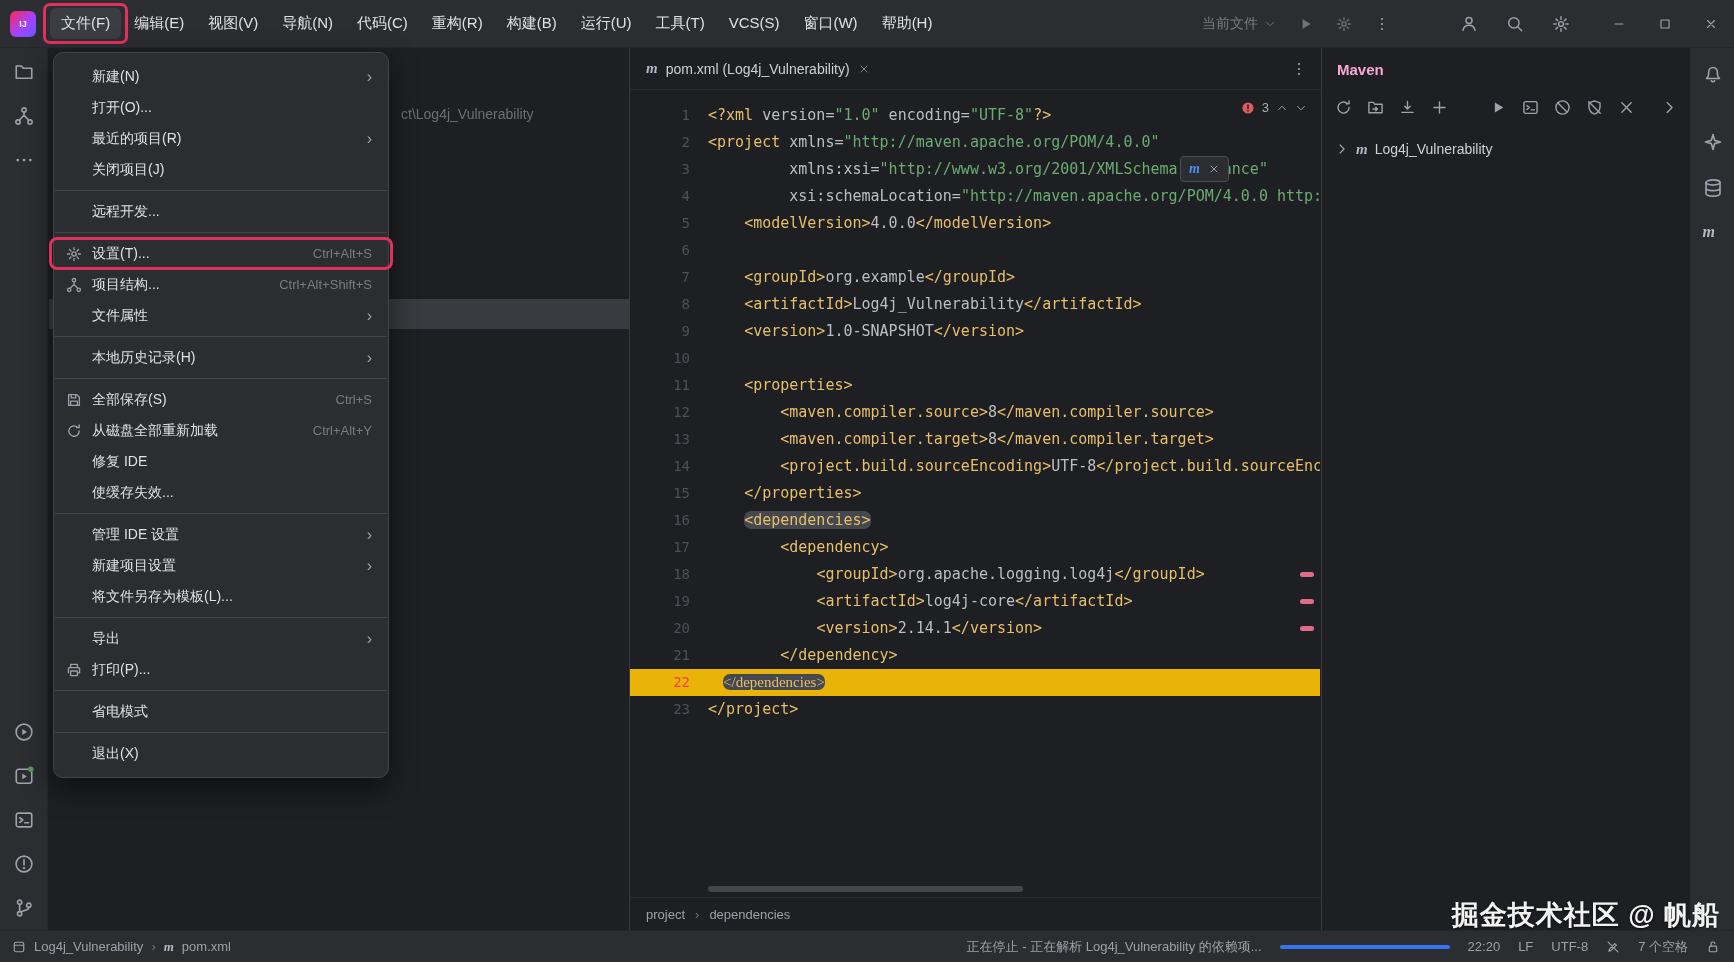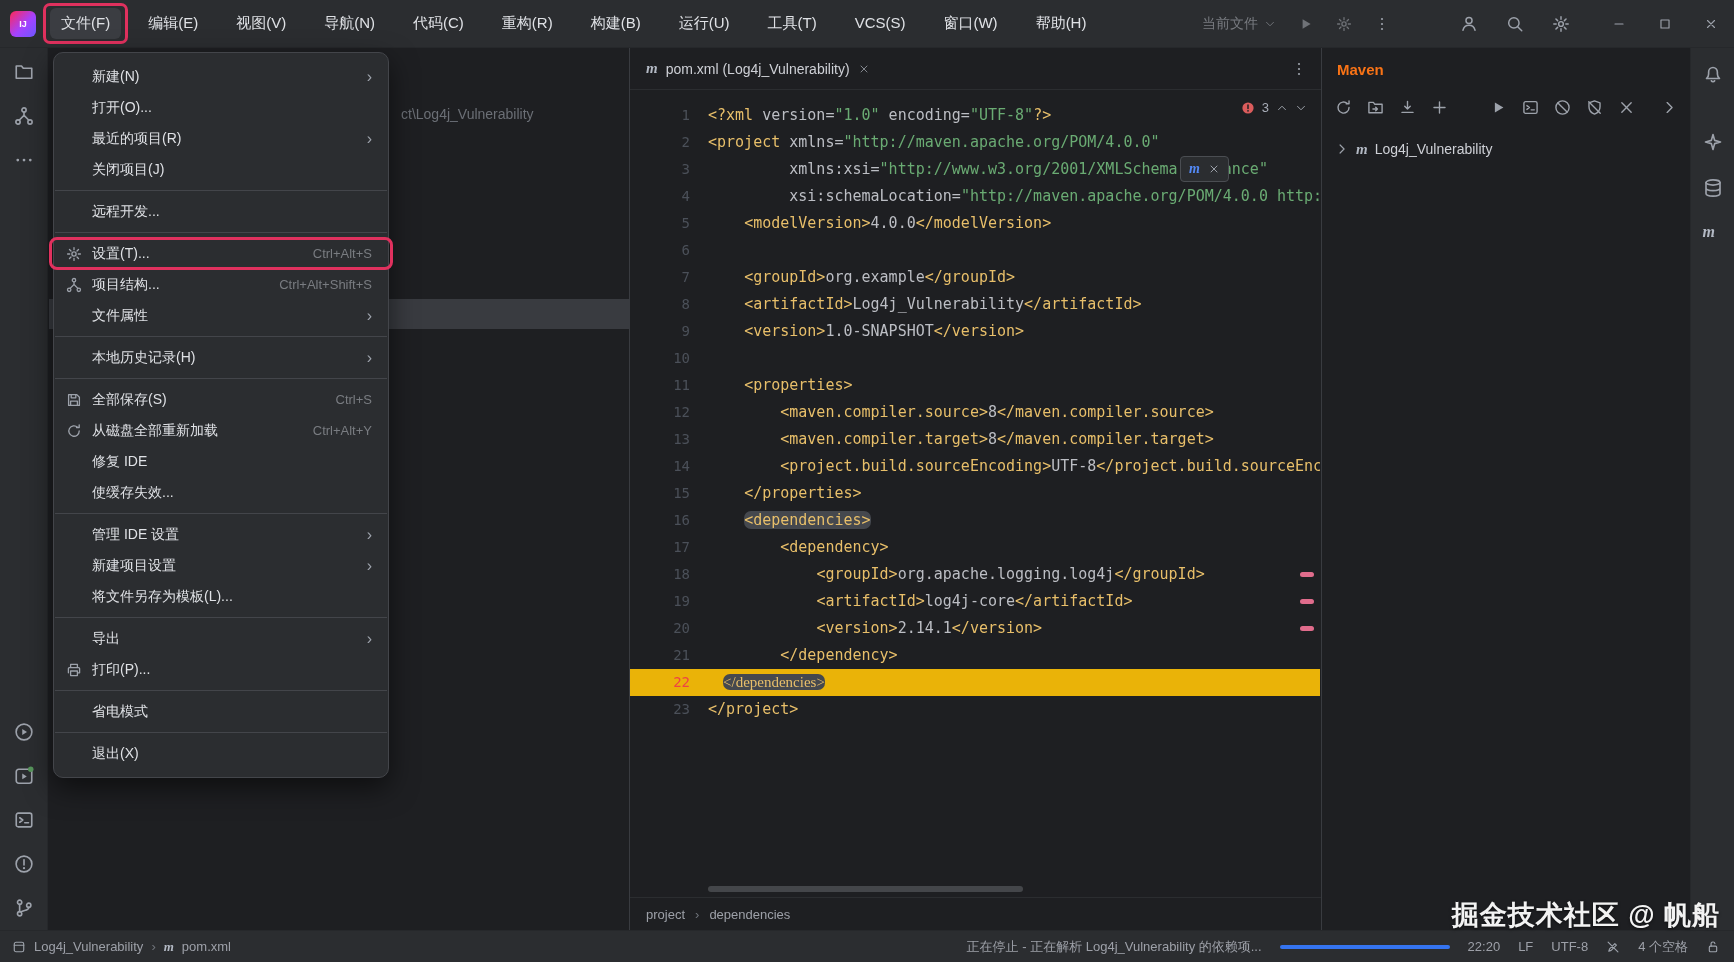--- a/index.html
+++ b/index.html
@@ -15,21 +15,21 @@
   .ic-12 { width:12px; height:12px; }
   .ic-14 { width:14px; height:14px; }
   .dim { color:#6f7277; }
   .m-glyph { font-family:"Liberation Serif", serif; font-style:italic; font-weight:700; font-size:15px; color:#b3b9c4; line-height:1; }
 
   
   .titlebar { position:absolute; left:0; top:0; width:1734px; height:48px; background:#2b2d30; display:flex; align-items:center; border-bottom:1px solid #26282b; z-index:30; }
   .logo { width:26px; height:26px; margin:0 14px 0 10px; border-radius:6px; flex:none;
     background:linear-gradient(135deg,#fe2857 0%,#a542ff 55%,#6b57ff 100%);
     display:flex; align-items:center; justify-content:center; font-size:9px; font-weight:bold; color:#fff; }
-  .menu-items { display:flex; gap:16px; }
+  .menu-items { display:flex; gap:2px; }
   .menu-item { position:relative; padding:6px 11px; font-size:15px; color:#dfe1e5; border-radius:6px; white-space:nowrap; }
   .menu-item.active { background:#3b3d42; }
   .tb-right { margin-left:auto; display:flex; align-items:center; }
   .tb-sec1 { display:flex; align-items:center; gap:22px; margin-right:70px;margin-left:42px; }
   .cur-file { display:flex; align-items:center; gap:6px; color:#787b80; font-size:14px; }
   .tb-sec2 { display:flex; align-items:center; gap:28px; margin-right:26px; }
   .tb-sec2 .ic { width:18px; height:18px; }
   .tb-controls { display:flex; }
   .tb-ctl { width:46px; height:48px; display:flex; align-items:center; justify-content:center; color:#c9cbd0; }
   .anno-box { position:absolute; inset:-5px -7px; border:3px solid var(--annotation); border-radius:7px; pointer-events:none; z-index:60; }
@@ -80,21 +80,21 @@
   .marker { position:absolute; right:6px; top:11px; width:14px; height:5px; border-radius:2.5px; background:var(--error-stripe-marker); }
   .maven-overlay { position:absolute; left:550px; top:0px; height:26px; display:flex; align-items:center; gap:8px; padding:0 8px; background:#2b2d30; border:1px solid #4a4d52; border-radius:4px; z-index:9; }
   .maven-overlay .m-glyph { color:#548af7; font-size:14px; }
   .maven-overlay .close { color:#9da2ab; }
   .hscroll { position:absolute; left:78px; top:838px; width:315px; height:6px; border-radius:3px; background:#4b4d51; opacity:.85; z-index:4; }
   .breadcrumbs { position:absolute; left:0; right:0; bottom:0; height:33px; display:flex; align-items:center; gap:10px; padding-left:16px; font-size:13px; color:#9da0a8; border-top:1px solid #2b2d30; background:#1e1f22; z-index:5; }
   .bc-sep { color:#6f737a; }
 
   
   .maven-panel { position:absolute; left:1323px; top:48px; width:367px; bottom:32px; background:#1e1f22; }
-  .mp-header { height:42px; display:flex; align-items:center; padding:0 14px; font-size:15px; font-weight:600; color:#f97316; }
+  .mp-header { height:42px; display:flex; align-items:center; padding:0 14px; font-size:15px; font-weight:600; color:#f9a8d4; }
   .mp-toolbar { height:34px; display:flex; align-items:center; gap:15px; padding:0 12px; }
   .ic.mtb-ic { width:17px; height:17px; }
   .mtb-gap { width:12px; }
   .mtb-end { margin-left:auto; }
   .mp-tree { padding:10px 0; }
   .tree-row { display:flex; align-items:center; gap:7px; height:30px; padding-left:12px; font-size:14px; color:#ced0d6; }
   .tree-row .ic { width:14px; height:14px; }
 
   
   .statusbar { position:absolute; left:0; bottom:0; width:1734px; height:32px; background:#2b2d30; border-top:1px solid #26282b; display:flex; align-items:center; padding:0 14px 0 12px; font-size:13px; color:#9da0a8; z-index:20; }
@@ -612,21 +612,21 @@
     <span>正在停止 - 正在解析 Log4j_Vulnerability 的依赖项...</span>
     <span class="progress-track"></span>
     <span>22:20</span>
     <span>LF</span>
     <span>UTF-8</span>
     <span class="ic ic-14">
         <svg viewBox="0 0 16 16" fill="none" stroke="currentColor" stroke-width="1.3" stroke-linecap="round" stroke-linejoin="round">
           <path d="M3.2 12.8l.9-2.7 6-6 1.8 1.8-6 6zM2.4 2.4l11.2 11.2"></path>
         </svg>
       </span>
-    <span>4 个空格</span>
+    <span>7 个空格</span>
     <span class="ic ic-14">
         <svg viewBox="0 0 16 16" fill="none" stroke="currentColor" stroke-width="1.3" stroke-linecap="round" stroke-linejoin="round">
           <rect x="3.8" y="7" width="8.4" height="6.4" rx="1.2"></rect>
           <path d="M5.8 7V4.8a2.2 2.2 0 0 1 4.4-.6"></path>
         </svg>
       </span>
   </div>
 </div>
 
 <div class="watermark">掘金技术社区 @ 帆船</div>

